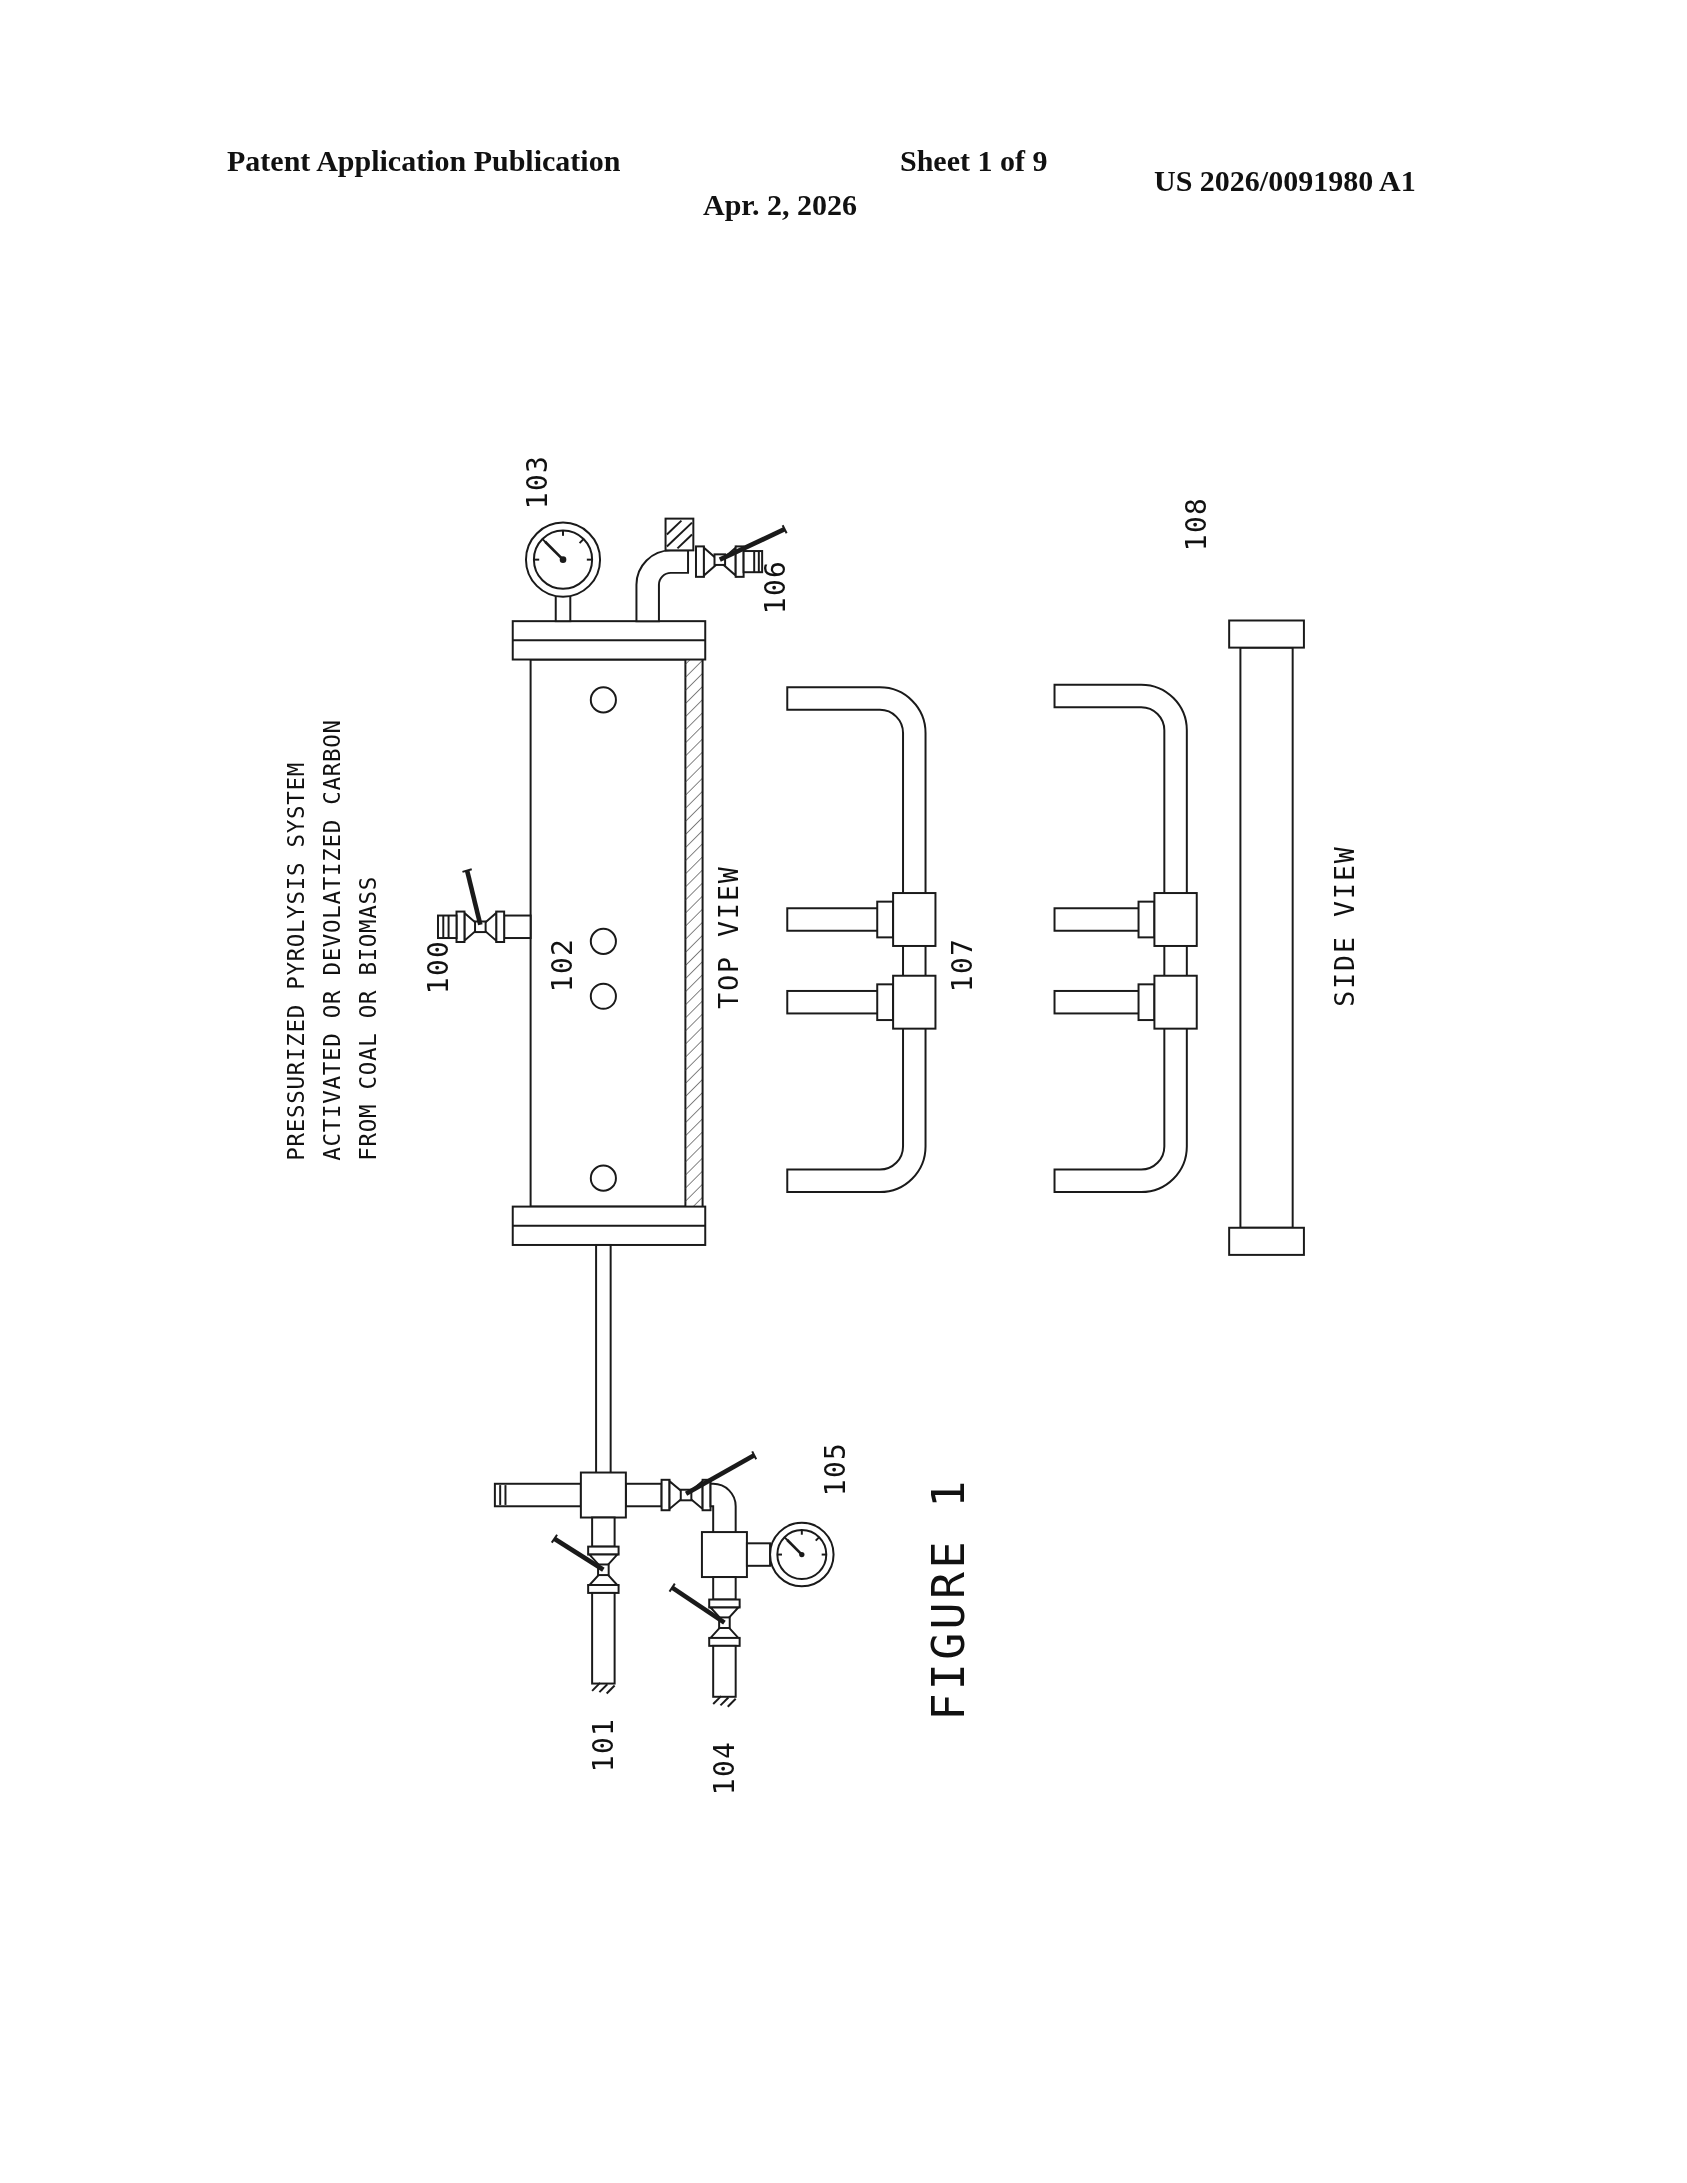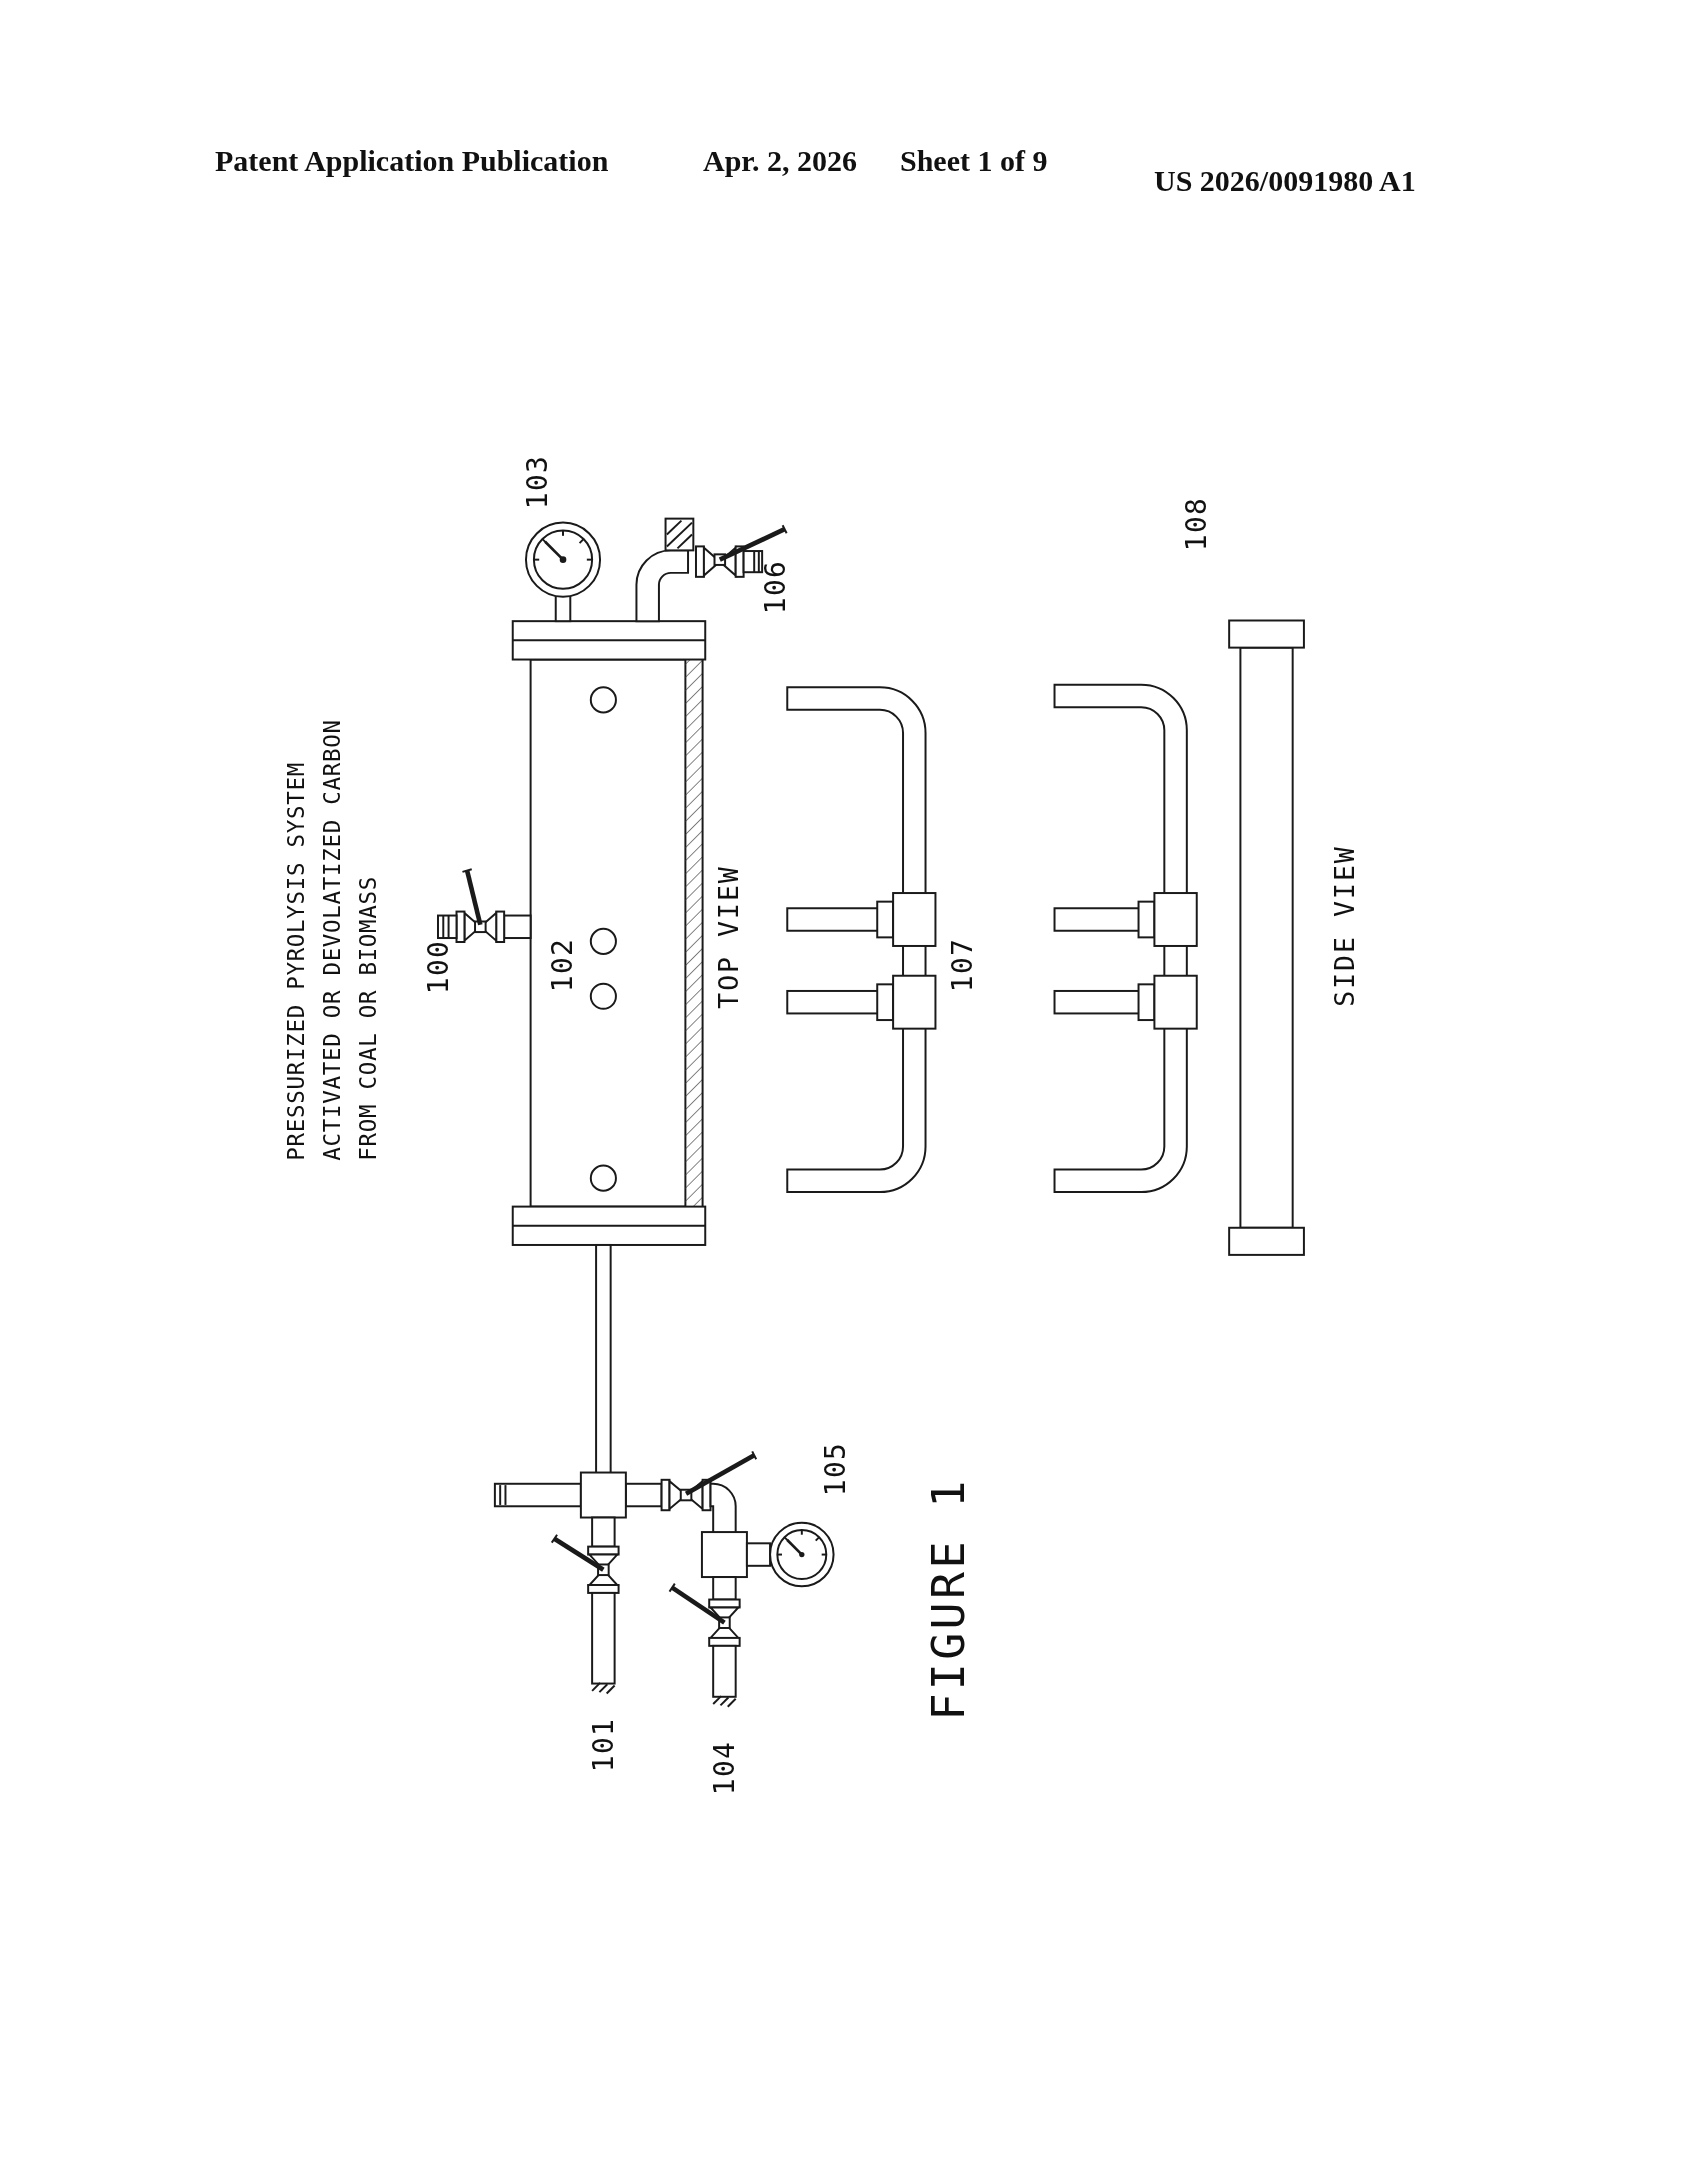--- a/index.html
+++ b/index.html
@@ -1,21 +1,21 @@
 <!DOCTYPE html>
 <html style="font-size:10.6px"><head>
 <meta charset="utf-8">
 <style>
   html,body{margin:0;padding:0;background:#fff;}
   body{width:1687px;height:2183px;position:relative;overflow:hidden;color:#111;}
   .header{position:absolute;top:144px;left:0;width:1687px;height:40px;
           font-family:"Liberation Serif",serif;font-weight:bold;font-size:30px;}
   .header span{position:absolute;top:0;white-space:nowrap;}
-  .hdr-pub{left:215px;}
-  .hdr-date{left:703px;}
+  .hdr-pub{left:227px;}
+  .hdr-date{left:703px;margin-top:44px;}
   .hdr-sheet{left:900px;}
   .hdr-num{left:1154px;margin-top:20px;}
   .drawing{position:absolute;left:0;top:0;width:1687px;height:2183px;}
   .vtext{position:absolute;white-space:nowrap;color:#111;
          font-family:"DejaVu Sans Mono",monospace;
          transform:translate(-50%,-50%) rotate(-90deg);}
   .ref{font-size:28px;letter-spacing:1.3px;}
   .view-label{font-size:26.5px;letter-spacing:2px;}
   .figure-caption{font-size:45px;letter-spacing:3.3px;}
   .title-block{font-size:22.5px;line-height:1.6;text-align:left;letter-spacing:0.7px;}

